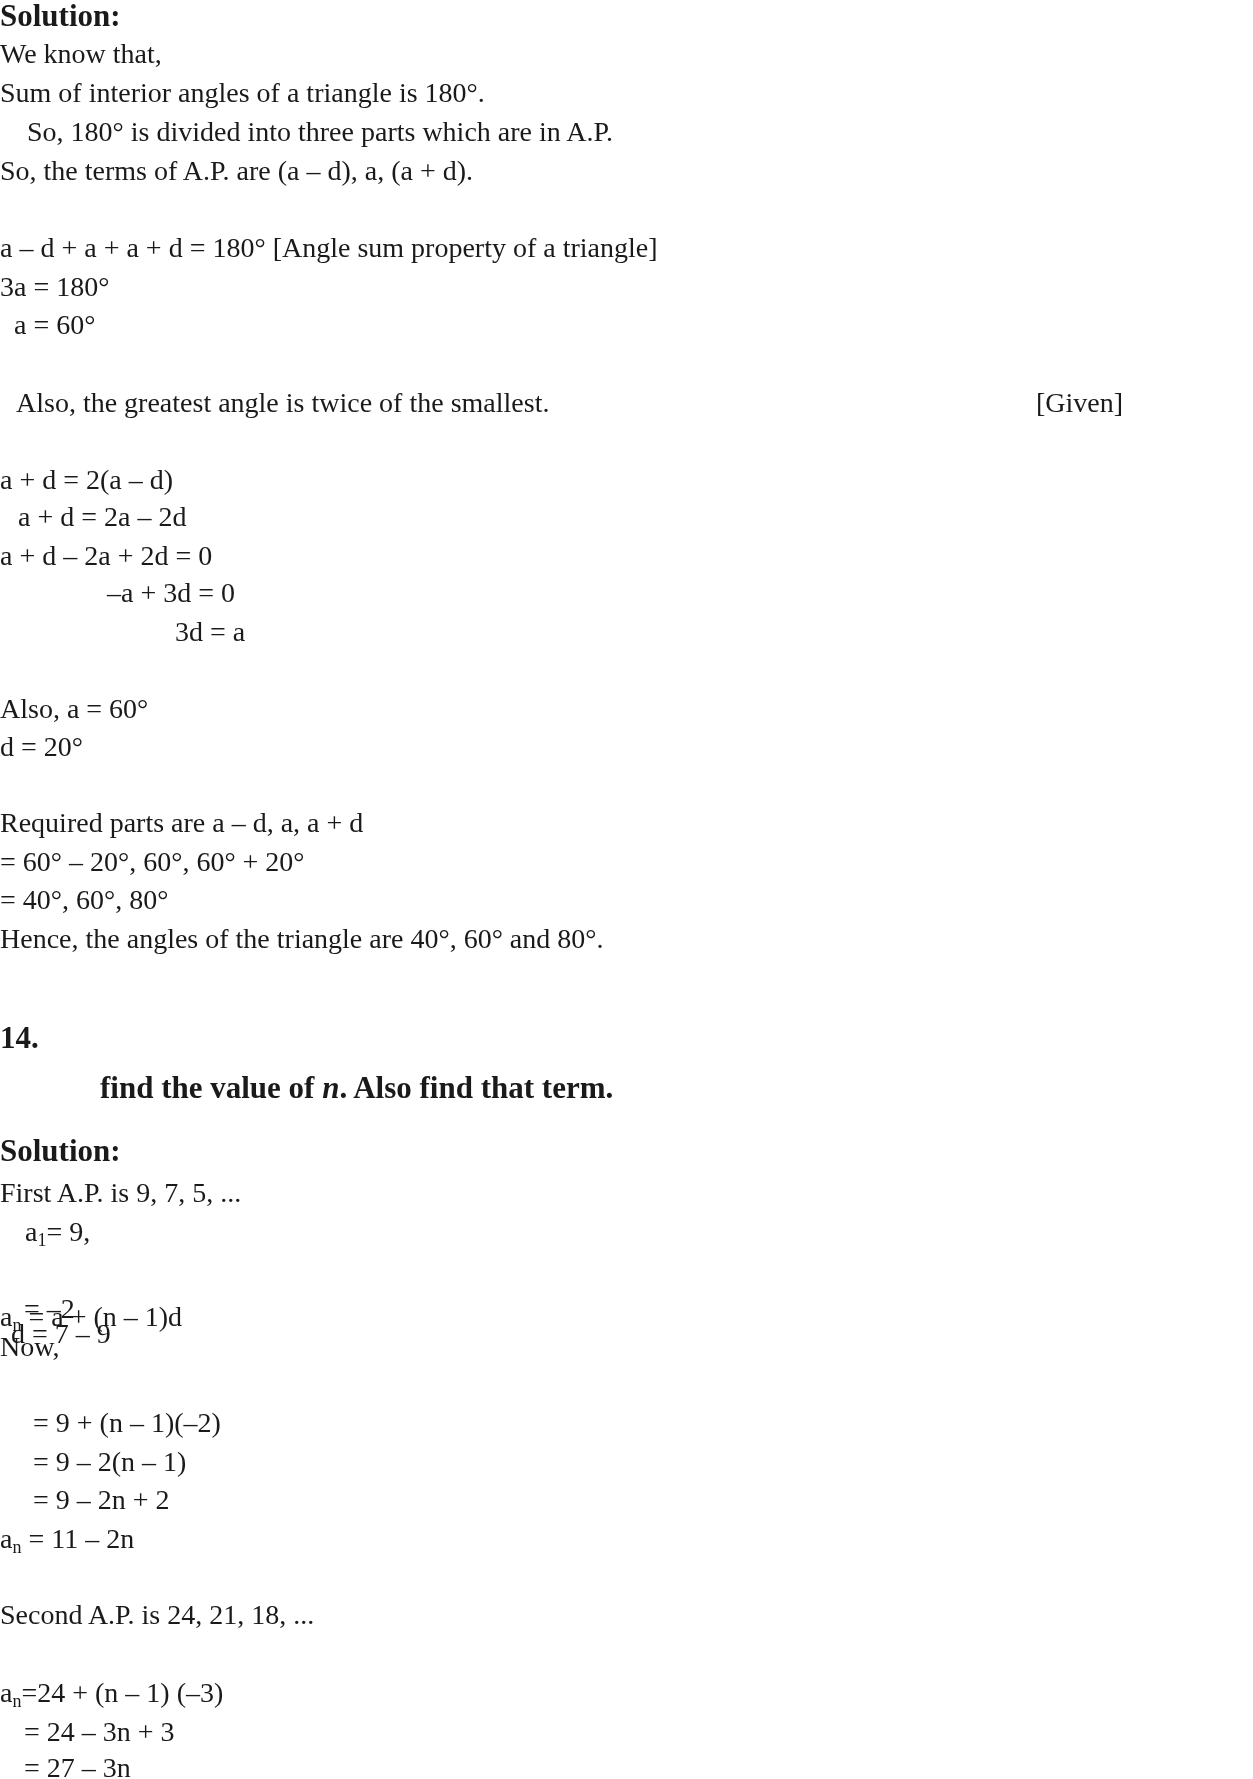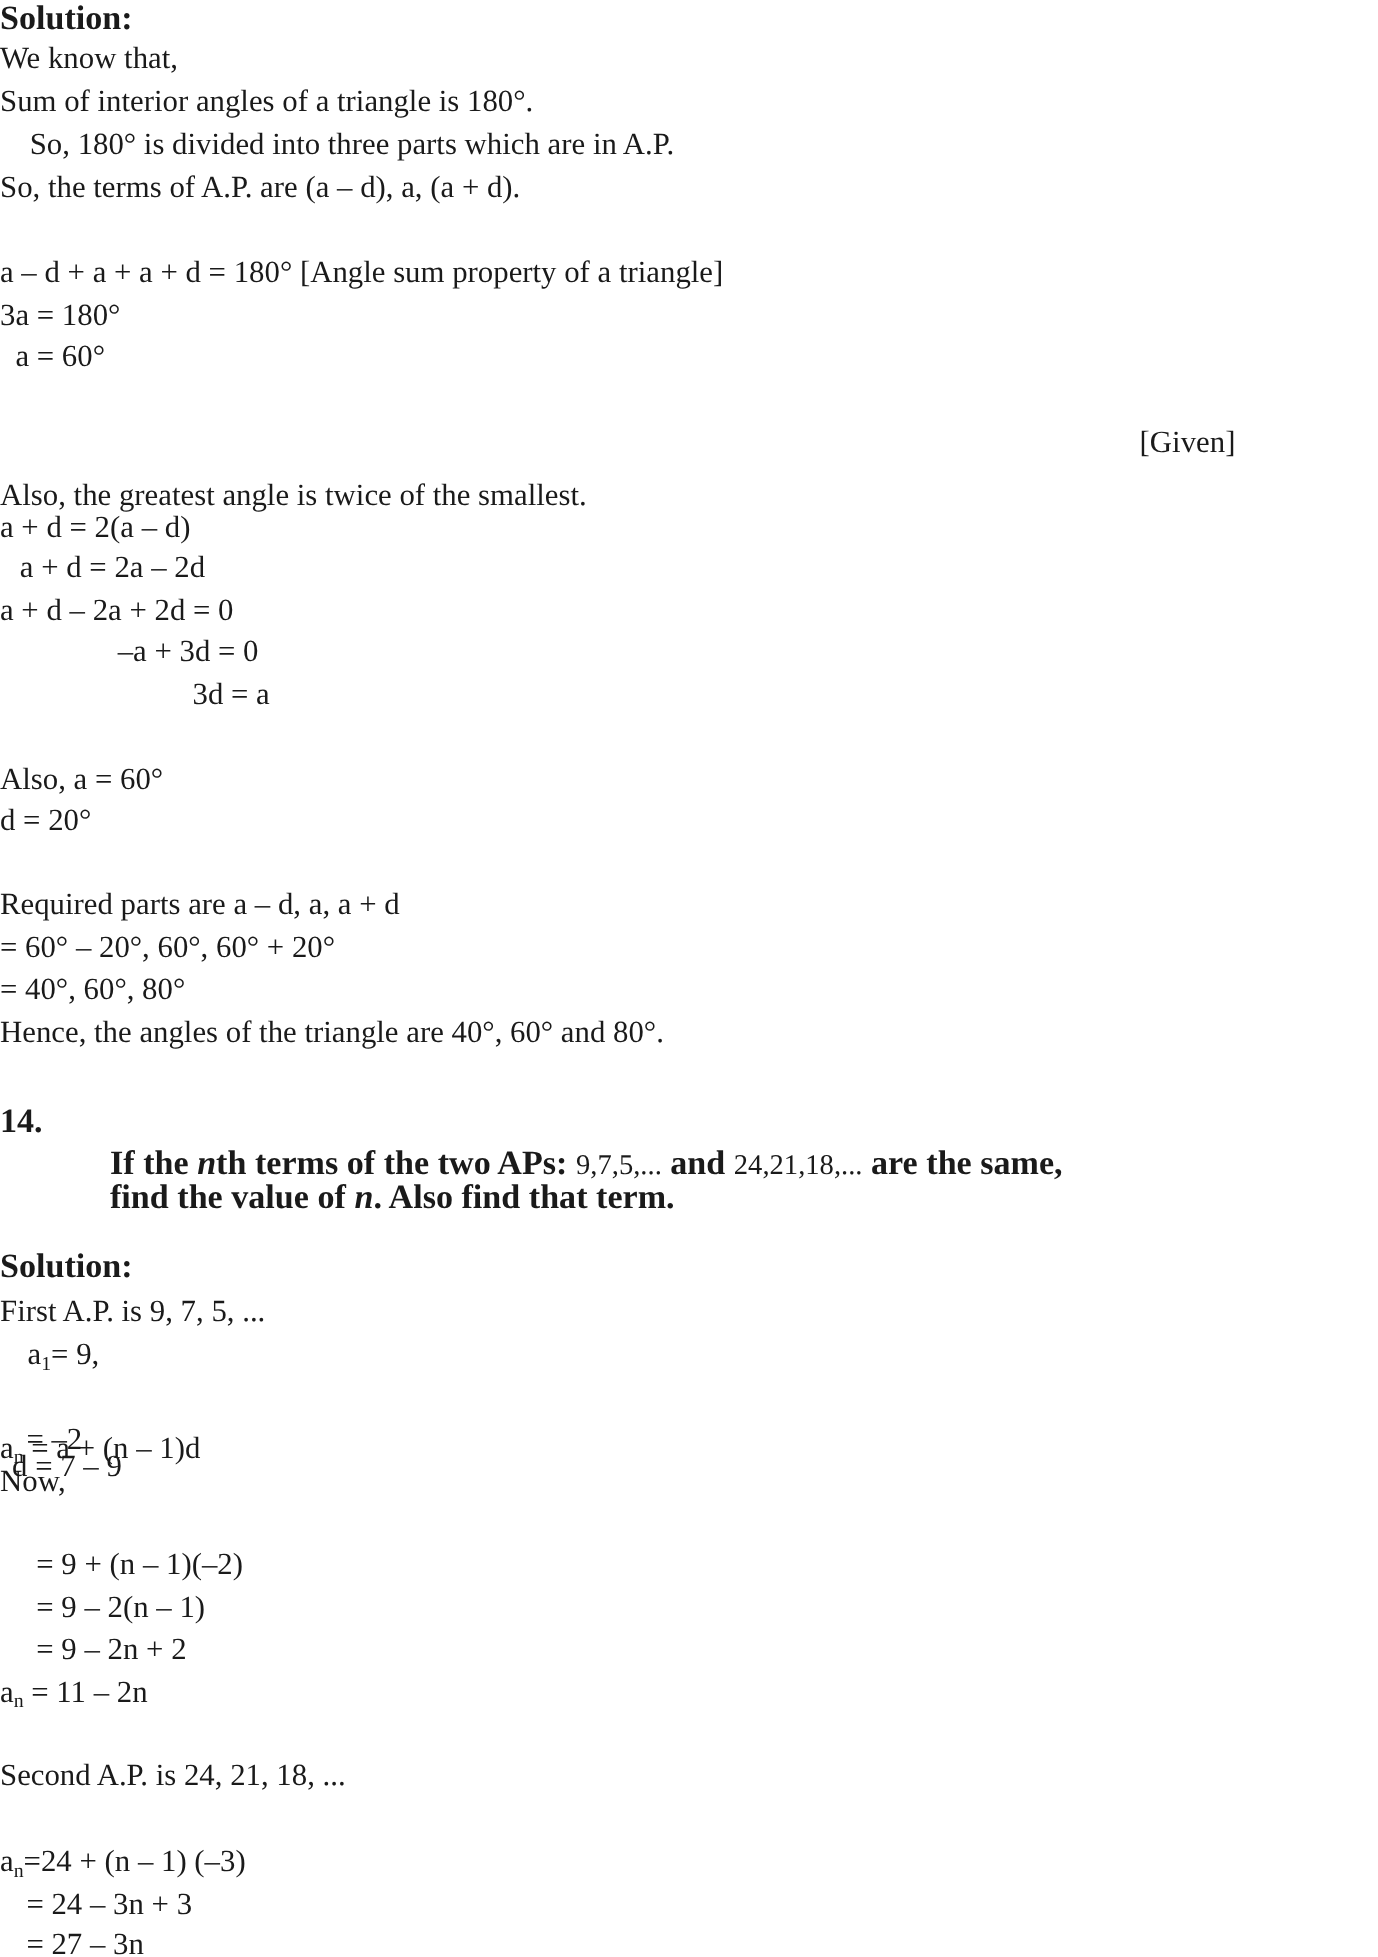--- a/index.html
+++ b/index.html
@@ -20,40 +20,39 @@
 <div class="ln h" style="top:16px;left:0;">Solution:</div>
 <div class="ln" style="top:54px;left:0;">We know that,</div>
 <div class="ln" style="top:93px;left:0;">Sum of interior angles of a triangle is 180°.</div>
 <div class="ln" style="top:132px;left:0;margin-left:27px;">So, 180° is divided into three parts which are in A.P.</div>
 <div class="ln" style="top:171px;left:0;">So, the terms of A.P. are (a – d), a, (a + d).</div>
 
 <div class="ln" style="top:248px;left:0;">a – d + a + a + d = 180° [Angle sum property of a triangle]</div>
 <div class="ln" style="top:287px;left:0;">3a = 180°</div>
 <div class="ln" style="top:325px;left:0;">  a = 60°</div>
 
-<div class="ln" style="top:403px;left:0;margin-top:48px;">Also, the greatest angle is twice of the smallest.</div>
+<div class="ln" style="top:403px;left:16px;">Also, the greatest angle is twice of the smallest.</div>
 <div class="ln" style="top:403px;left:1036px;">[Given]</div>
 
 <div class="ln" style="top:480px;left:0;">a + d = 2(a – d)</div>
 <div class="ln" style="top:517px;left:18px;">a + d = 2a – 2d</div>
 <div class="ln" style="top:556px;left:0;">a + d – 2a + 2d = 0</div>
 <div class="ln" style="top:593px;left:107px;">–a + 3d = 0</div>
 <div class="ln" style="top:632px;left:175px;">3d = a</div>
 
 <div class="ln" style="top:709px;left:0;">Also, a = 60°</div>
 <div class="ln" style="top:747px;left:0;">d = 20°</div>
 
 <div class="ln" style="top:823px;left:0;">Required parts are a – d, a, a + d</div>
 <div class="ln" style="top:862px;left:0;">= 60° – 20°, 60°, 60° + 20°</div>
 <div class="ln" style="top:900px;left:0;">= 40°, 60°, 80°</div>
 <div class="ln" style="top:939px;left:0;">Hence, the angles of the triangle are 40°, 60° and 80°.</div>
 
 <div class="ln q" style="top:1019px;left:0;width:1040px;">
   <span class="num">14.</span>
-  <span class="txt"><span>If the </span><i>n</i><span>th terms of the two APs: </span><span class="inl">9,7,5,...</span><span> and </span><span class="inl">24,21,18,...</span><span> are the same,</span></span>
 </div>
 <div class="ln q" style="top:1069px;left:0;width:1097px;">
   <span class="txt"><span>find the value of </span><i>n</i><span>. Also find that term.</span></span>
 </div>
 
 <div class="ln h" style="top:1151px;left:0;">Solution:</div>
 <div class="ln" style="top:1193px;left:0;">First A.P. is 9, 7, 5, ...</div>
 <div class="ln" style="top:1232px;left:0;padding-left:25px;"><span>a</span><sub>1</sub><span>= 9,</span></div>
 <div class="ln" style="top:1334px;left:0;padding-left:11px;">d = 7 – 9</div>
 <div class="ln" style="top:1309px;left:24px;">= –2</div>

